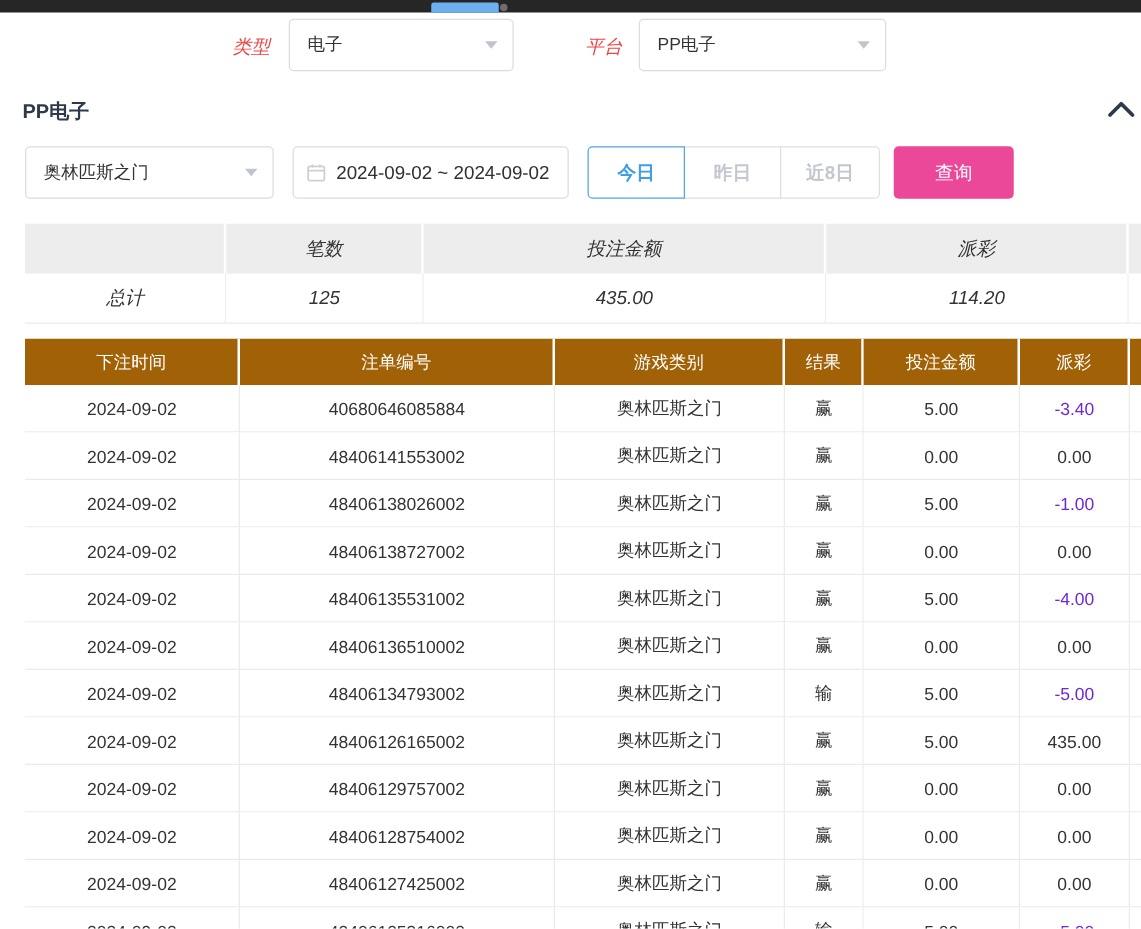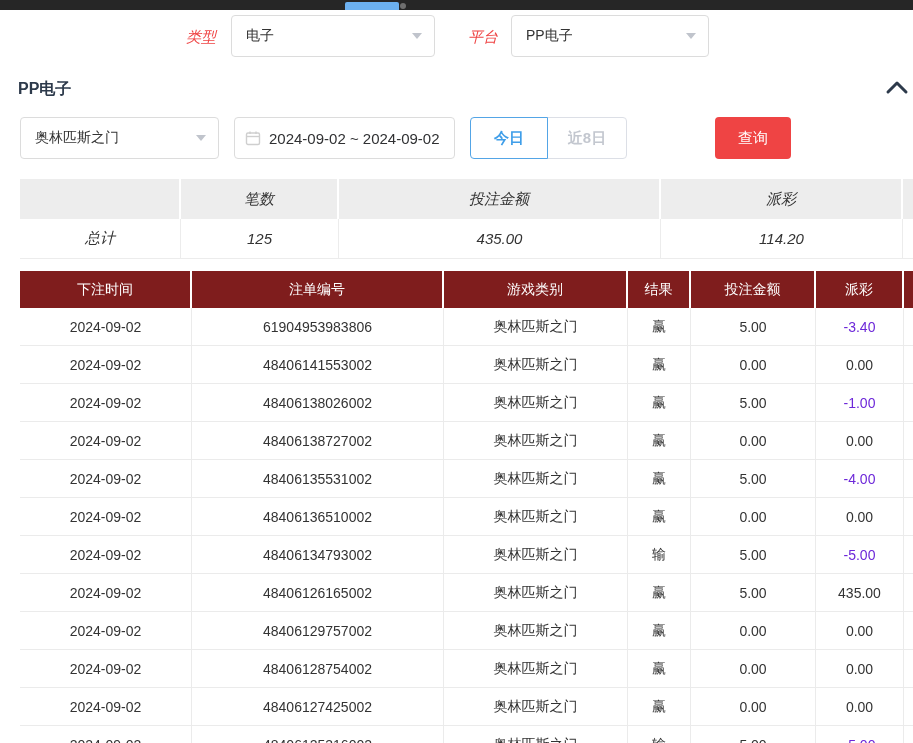--- a/index.html
+++ b/index.html
@@ -35,54 +35,54 @@
 
   
   .btn-group { position:absolute; left:470px; top:117px; display:flex; }
   .qbtn { height:42px; width:78px; background:#fff; border:1px solid #dcdfe6; color:#c3c7cf;
           font-size:15px; display:flex; align-items:center; justify-content:center;
           cursor:pointer; margin-left:-1px; position:relative;font-weight:bold; }
   .qbtn:first-child { border-radius:4px 0 0 4px; margin-left:0; }
   .qbtn:last-child { border-radius:0 4px 4px 0; width:80px; }
   .qbtn.active { border-color:#53a5e6; color:#3f9ee9; z-index:2; }
 
-  .search-btn { position:absolute; left:715px; top:117px; width:76px; height:42px;
-                background:#ef4444; border:none; border-radius:4px; color:#fff;
+  .search-btn { position:absolute; left:715px; top:117px; width:96px; height:42px;
+                background:#ec4899; border:none; border-radius:4px; color:#fff;
                 font-size:15px; display:flex; align-items:center; justify-content:center; cursor:pointer; }
 
   
   .summary { position:absolute; left:20px; top:179px; width:943px; }
   .sum-head, .sum-row { display:grid; grid-template-columns:161px 158px 322px 242px 60px; }
   .sum-head .scell { background:#ededed; height:40px; border-right:2px solid #fff; }
   .scell { display:flex; align-items:center; justify-content:center; font-size:15px; color:#333;font-style:italic; }
   .sum-row .scell { height:40px; background:#fff; border-right:1px solid #ececec;
                     border-bottom:1px solid #ececec; }
 
   
   .mtable { position:absolute; left:20px; top:271px; width:944px; }
   .mhead, .trow { display:grid; grid-template-columns:172px 252px 184px 63px 125px 88px 60px; }
-  .mhead .hcell { background:#7f1d1d; color:#fff; height:37px; border-right:2px solid #fff;
+  .mhead .hcell { background:#a16207; color:#fff; height:37px; border-right:2px solid #fff;
                   display:flex; align-items:center; justify-content:center; font-size:14px; }
   .trow .tcell { height:38px; background:#fff; border-right:1px solid #ebebeb;
                  border-bottom:1px solid #ebebeb; display:flex; align-items:center;
                  justify-content:center; font-size:14px; color:#333; }
   .tcell.neg { color:#6d28d9; }
 </style>
 </head>
 <body>
 
 <div class="page">
 
   <div class="topbar">
     <div class="mini-tab"></div>
     <div class="mini-dot"></div>
   </div>
 
   <span class="flabel" style="left:186px; top:28px;">类型</span>
-  <div class="select-box" style="left:231px; top:15px; width:204px;">
+  <div class="select-box" style="left:231px; top:15px; width:180px;">
     <span>电子</span>
     <span class="caret"></span>
   </div>
 
   <span class="flabel" style="left:468px; top:28px;">平台</span>
   <div class="select-box" style="left:511px; top:15px; width:198px;">
     <span>PP电子</span>
     <span class="caret"></span>
   </div>
 
@@ -103,20 +103,21 @@
       <rect x="1.5" y="3" width="13" height="11.5" rx="1.5" fill="none" stroke="#cfcfcf" stroke-width="1.4"></rect>
       <line x1="1.5" y1="6.5" x2="14.5" y2="6.5" stroke="#cfcfcf" stroke-width="1.4"></line>
       <line x1="5" y1="1.5" x2="5" y2="4" stroke="#cfcfcf" stroke-width="1.4"></line>
       <line x1="11" y1="1.5" x2="11" y2="4" stroke="#cfcfcf" stroke-width="1.4"></line>
     </svg>
     <span class="dtext">2024-09-02 ~ 2024-09-02</span>
   </div>
 
   <div class="btn-group">
     <div class="qbtn active">今日</div>
+    <div class="qbtn">昨日</div>
     <div class="qbtn">近8日</div>
   </div>
 
   <button class="search-btn">查询</button>
 
   <div class="summary">
     <div class="sum-head">
       <div class="scell"></div>
       <div class="scell">笔数</div>
       <div class="scell">投注金额</div>
@@ -138,21 +139,21 @@
       <div class="hcell">注单编号</div>
       <div class="hcell">游戏类别</div>
       <div class="hcell">结果</div>
       <div class="hcell">投注金额</div>
       <div class="hcell">派彩</div>
       <div class="hcell"></div>
     </div>
     <div id="tbody">
         <div class="trow">
           <div class="tcell">2024-09-02</div>
-          <div class="tcell">61904953983806</div>
+          <div class="tcell">40680646085884</div>
           <div class="tcell">奥林匹斯之门</div>
           <div class="tcell">赢</div>
           <div class="tcell">5.00</div>
           <div class="tcell neg">-3.40</div>
           <div class="tcell"></div>
         </div>
         <div class="trow">
           <div class="tcell">2024-09-02</div>
           <div class="tcell">48406141553002</div>
           <div class="tcell">奥林匹斯之门</div>

